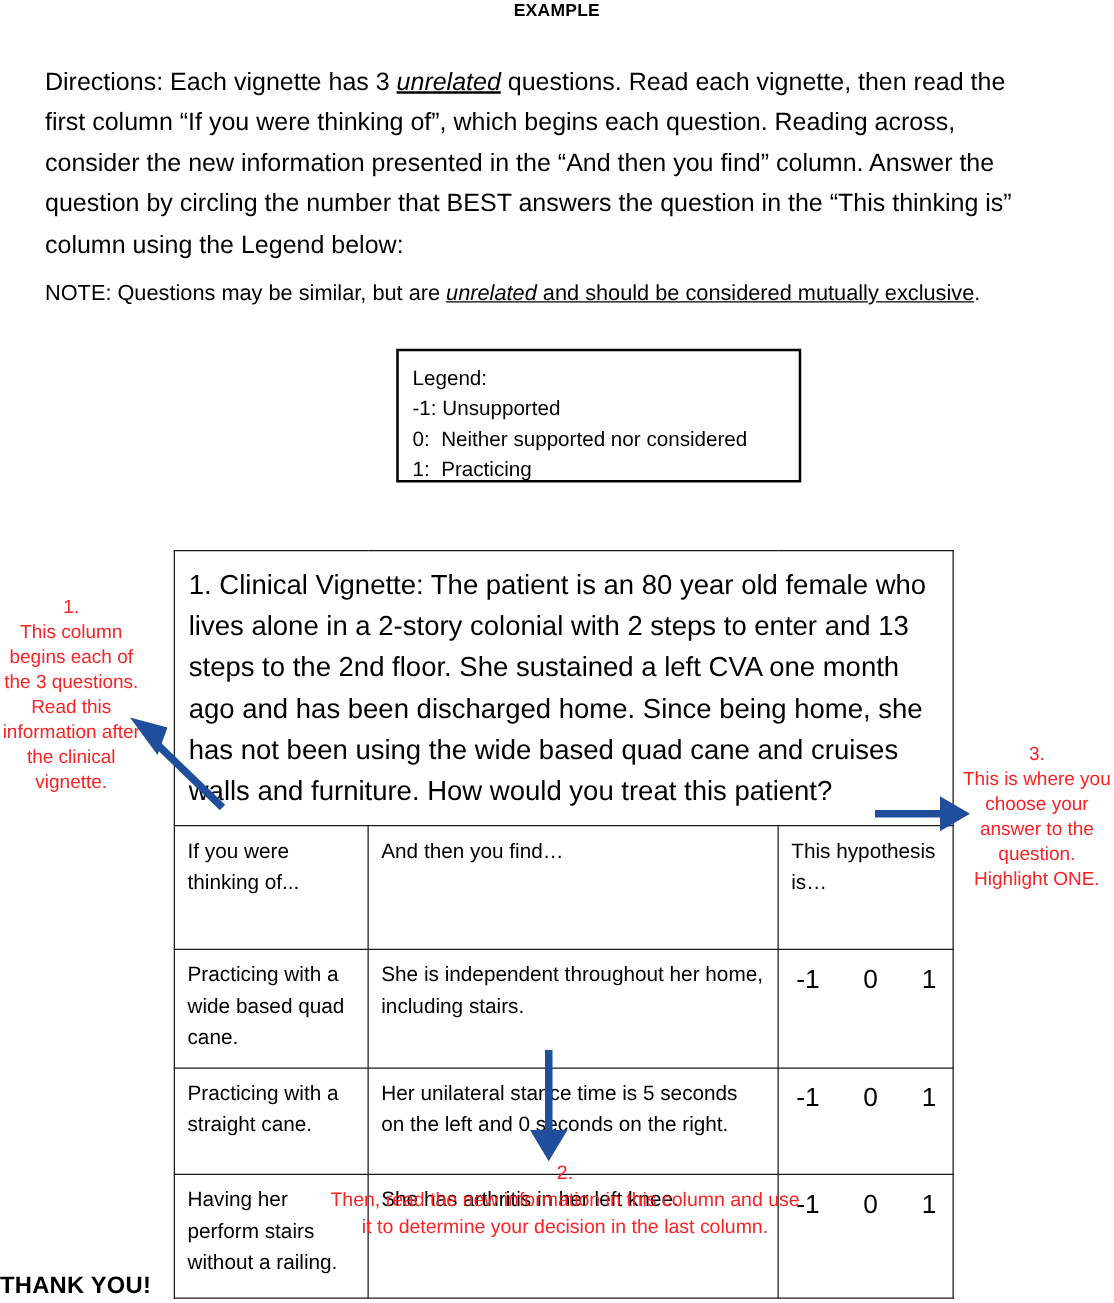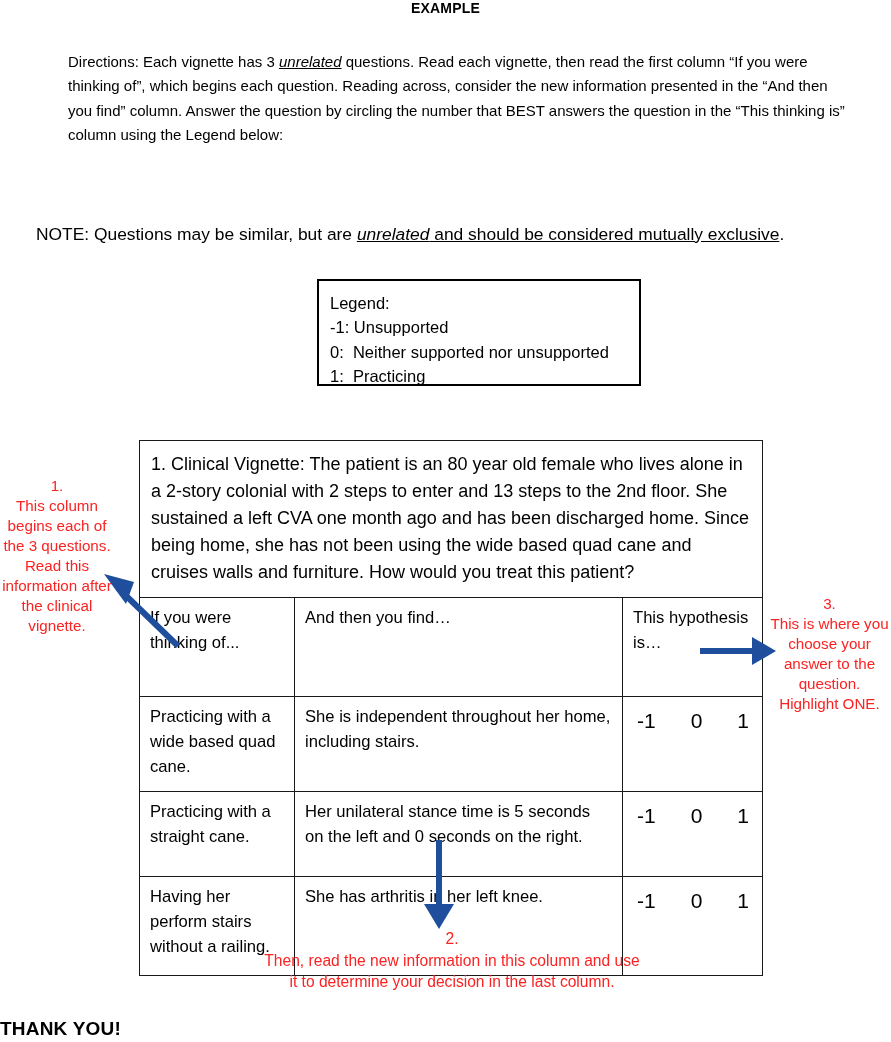--- a/index.html
+++ b/index.html
@@ -32,24 +32,23 @@
     font-weight: bold;
     letter-spacing: 0.2px;
   }
 
   
   .directions {
     position: absolute;
     top: 50px;
     left: 36px;
     width: 780px;
-    font-size: 15px;
+    font-size: 20px;
     line-height: 1.62;
     text-align: left;
-    margin-left: 32px;
   }
   .note {
     position: absolute;
     top: 200px;
     left: 36px;
     width: 790px;
     font-size: 17.4px;
     line-height: 1.62;
     margin-top: 20px;
   }
@@ -87,21 +86,21 @@
     font-size: 16.6px;
   }
   .vignette-table td {
     border: 1.6px solid #1a1a1a;
     vertical-align: top;
     padding: 8px 9px 8px 10px;
     line-height: 1.5;
   }
   .vignette-cell {
     line-height: 1.62;
-    font-size: 18px;
+    font-size: 22px;
     padding: 10px 12px 11px 11px !important;
   }
   .col-a { width: 155px; }
   .col-b { width: 328px; }
   .col-c { width: 140px; }
 
   .row-q td { height: 70px; }
   .row-h td { height: 82px; }
   .row-1 td { height: 78px; }
   .row-2 td { height: 68px; }
@@ -173,21 +172,21 @@
     <span>Directions: Each vignette has 3 </span><span class="u-ital">unrelated</span><span> questions. Read each vignette, then read the first column “If you were thinking of”, which begins each question. Reading across, consider the new information presented in the “And then you find” column. Answer the question by circling the number that BEST answers the question in the “This thinking is” column using the Legend below:</span>
   </div>
 
   <div class="note">
     <span>NOTE: Questions may be similar, but are </span><span class="u-ital">unrelated</span><span class="u-plain"> and should be considered mutually exclusive</span><span>.</span>
   </div>
 
   <div class="legend-box">
     <div class="legend-line">Legend:</div>
     <div class="legend-line">-1: Unsupported</div>
-    <div class="legend-line">0:  Neither supported nor unsupported</div>
+    <div class="legend-line">0:  Neither supported nor considered</div>
     <div class="legend-line">1:  Practicing</div>
   </div>
 
   <table class="vignette-table">
     <colgroup>
       <col class="col-a">
         <col class="col-b">
         <col class="col-c">
     </colgroup>
     <tbody>

